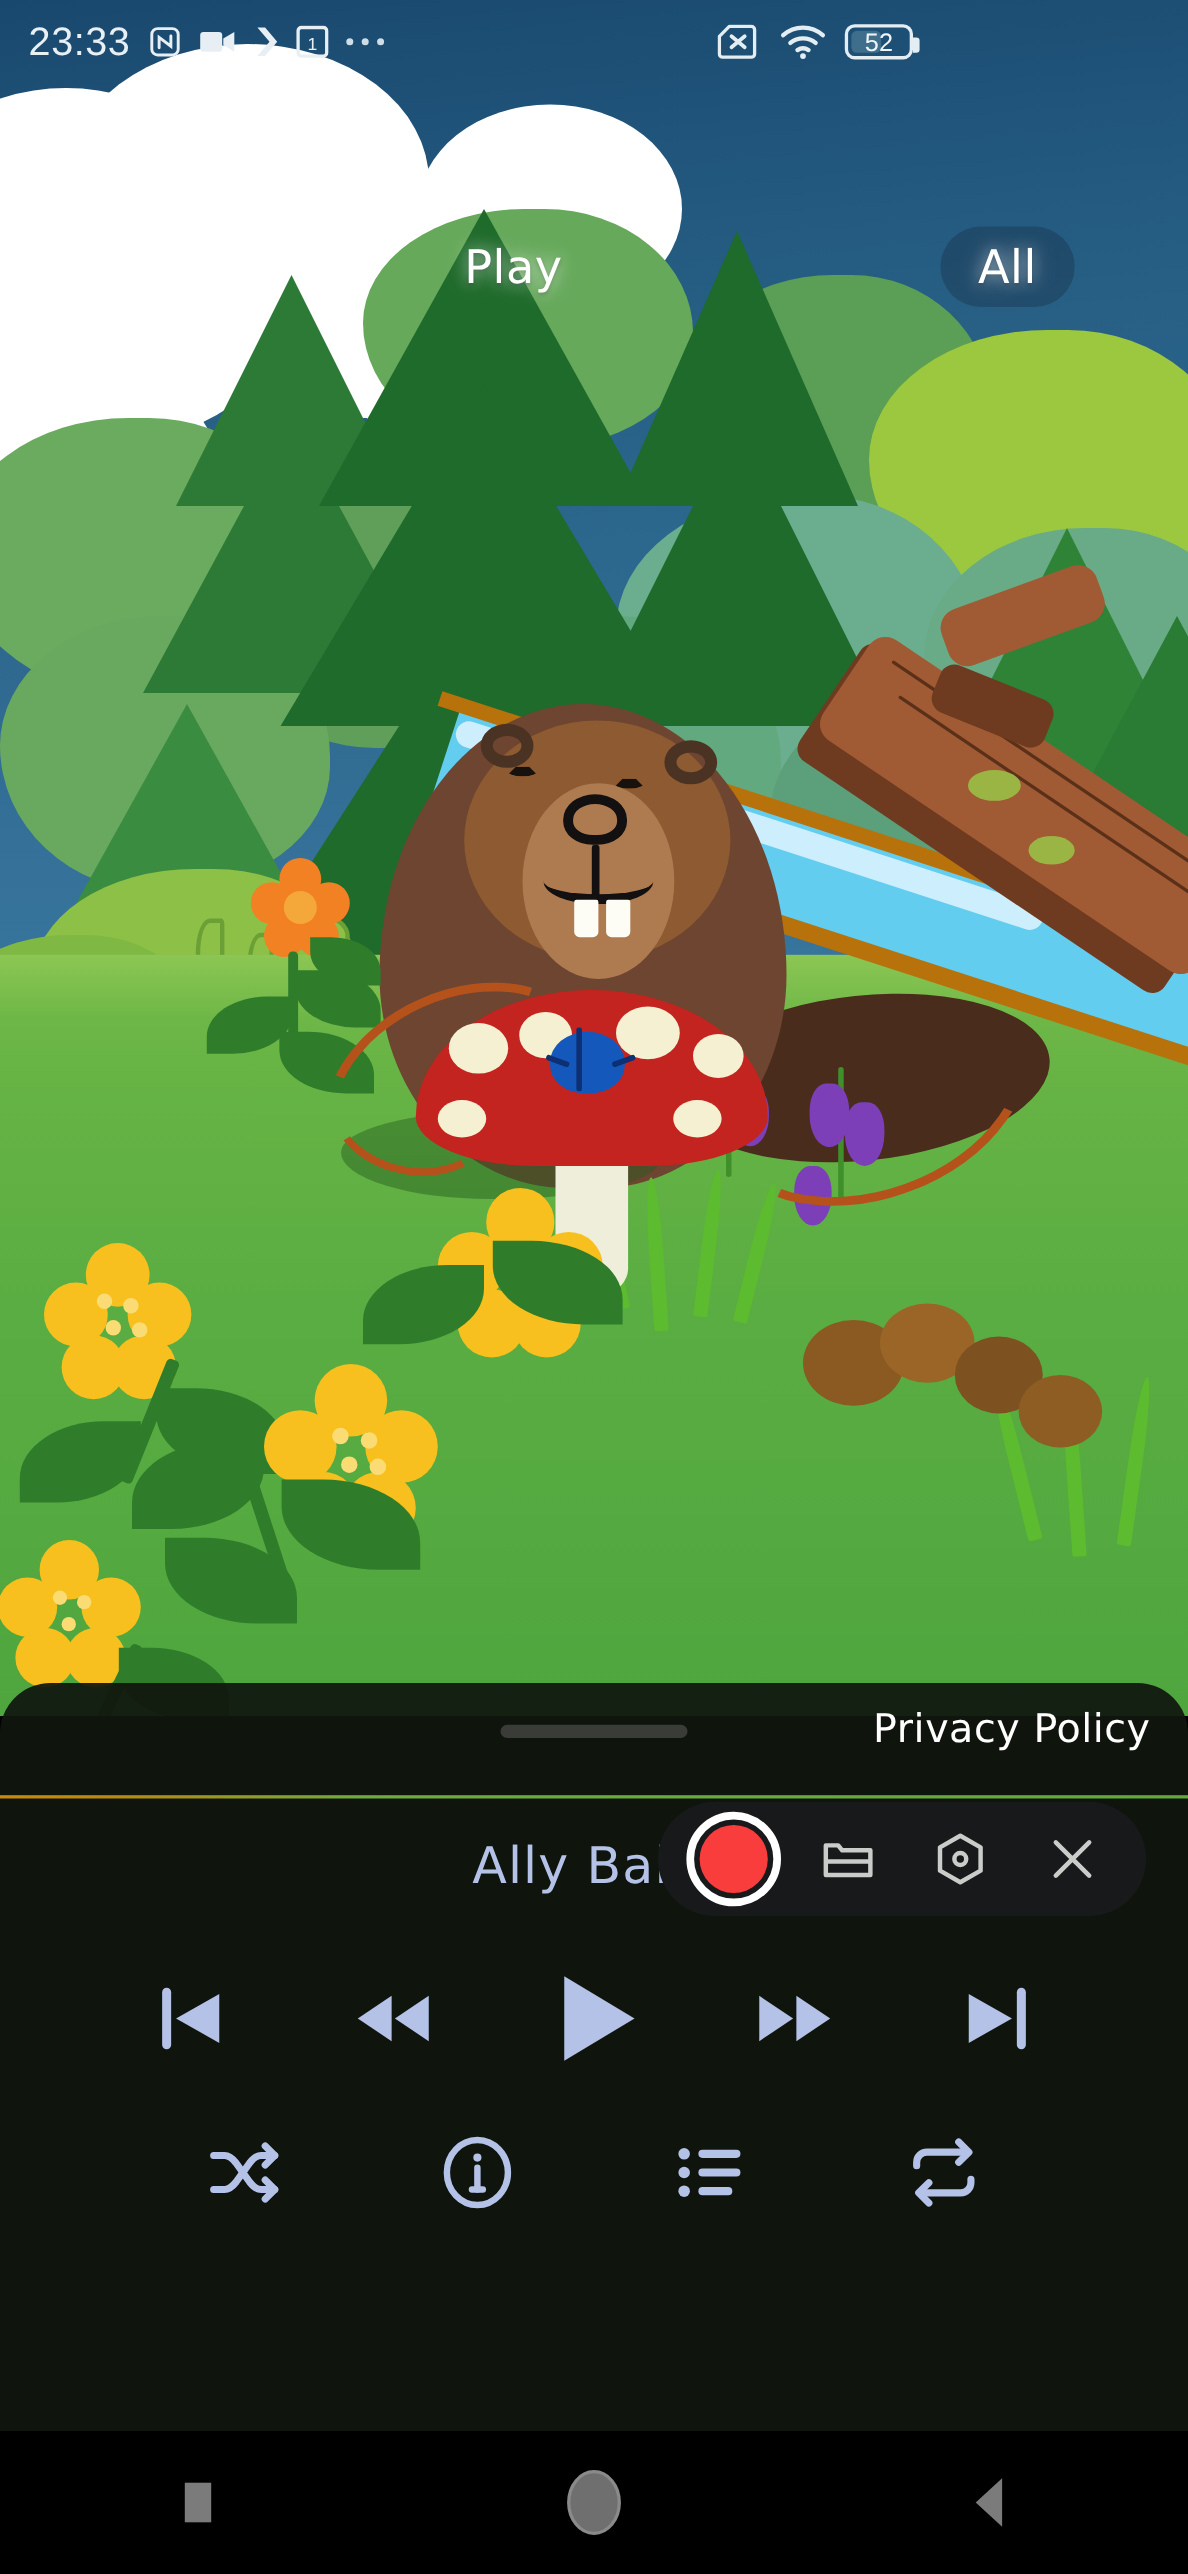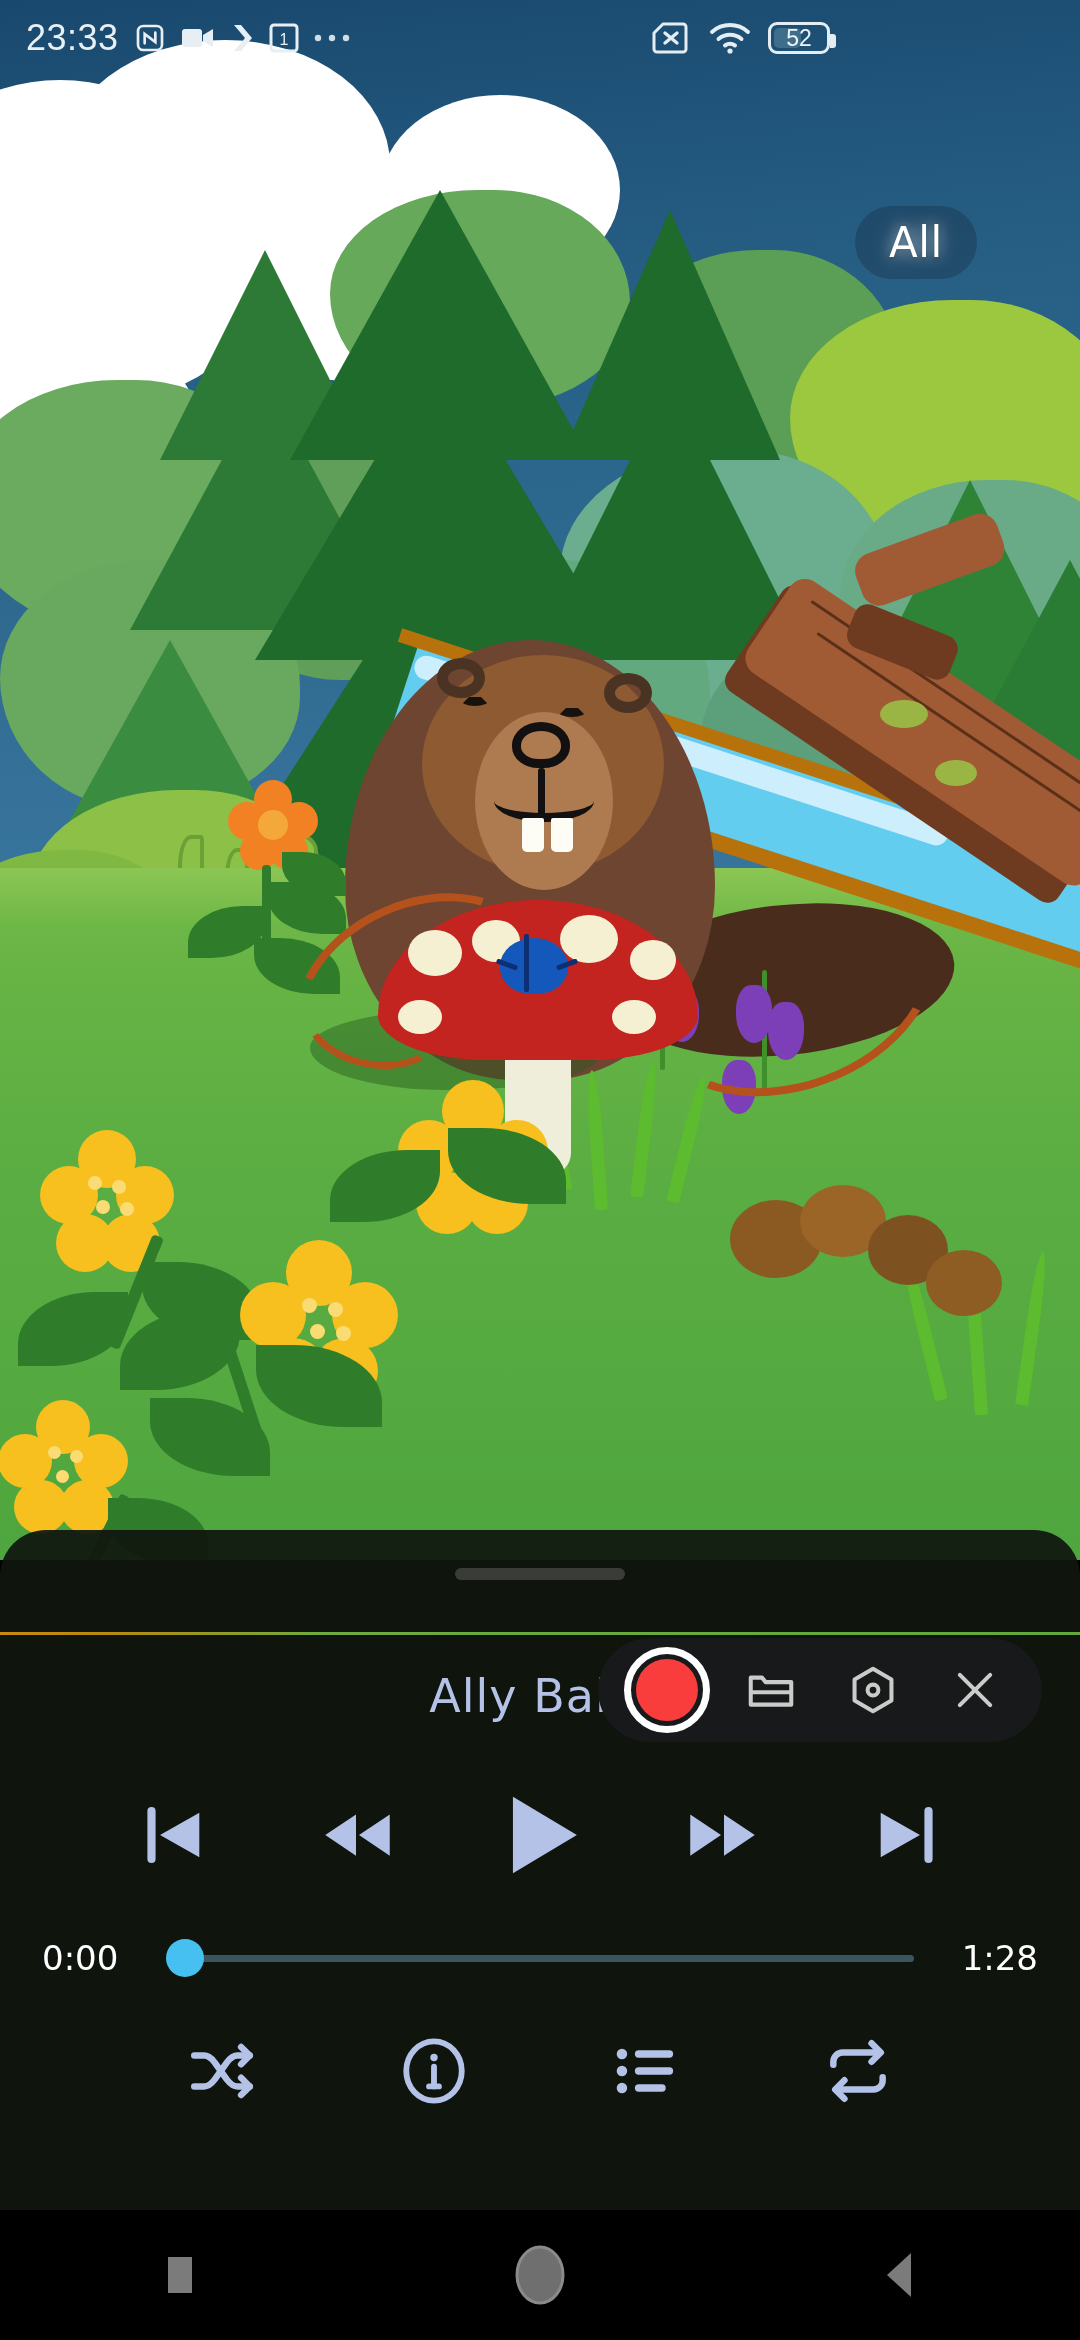--- a/index.html
+++ b/index.html
@@ -380,28 +380,32 @@
           </svg>
       </span>
       <span class="batt">
         <span class="batt-fill" style="width: 47.84%;"></span>
         <span class="batt-txt">52</span>
       </span>
     </div>
   </div>
 
   <div class="tabs">
+    <div class="tab" style="left:388px;">
+      <span>Play</span>
+    </div>
     <div class="tab sel" style="left:855px;">
       <span>All</span>
     </div>
   </div>
 
   <div class="player">
     <div class="panel-head">
       <div class="drag-handle"></div>
+      <div class="privacy">Privacy Policy</div>
     </div>
     <div class="divider"></div>
 
     <div class="songrow">
       <span class="songtitle">Ally Bally</span>
     </div>
 
     <div class="transport">
       <div class="tbtn">
         <svg width="82" height="82" viewBox="0 0 24 24">
@@ -427,28 +431,20 @@
           </svg>
       </div>
       <div class="tbtn">
         <svg width="82" height="82" viewBox="0 0 24 24">
             <path d="M18 5v14" stroke="#b4c2e8" stroke-width="2.4" stroke-linecap="round"></path>
             <path d="M4 5.5v13L15.5 12z" fill="#b4c2e8"></path>
           </svg>
       </div>
     </div>
 
-    <div class="seekrow">
-      <span class="tlabel">0:00</span>
-      <div class="track">
-        <div class="track-line"></div>
-        <div class="track-thumb" style="left: 0%;"></div>
-      </div>
-      <span class="tlabel right">1:28</span>
-    </div>
 
     <div class="bottomicons">
       <div class="bi">
         <svg width="74" height="74" viewBox="0 0 24 24" fill="none" stroke="#b4c2e8" stroke-width="2.1" stroke-linecap="round" stroke-linejoin="round">
             <path d="M3 7h3.2c1.5 0 2.4.9 3.4 2.2l4 5.6c1 1.3 1.9 2.2 3.4 2.2H21"></path>
             <path d="M3 17h3.2c1.5 0 2.4-.9 3.4-2.2l4-5.6c1-1.3 1.9-2.2 3.4-2.2H21"></path>
             <path d="M18.2 4.2L21 7l-2.8 2.8"></path>
             <path d="M18.2 14.2L21 17l-2.8 2.8"></path>
           </svg>
       </div>

